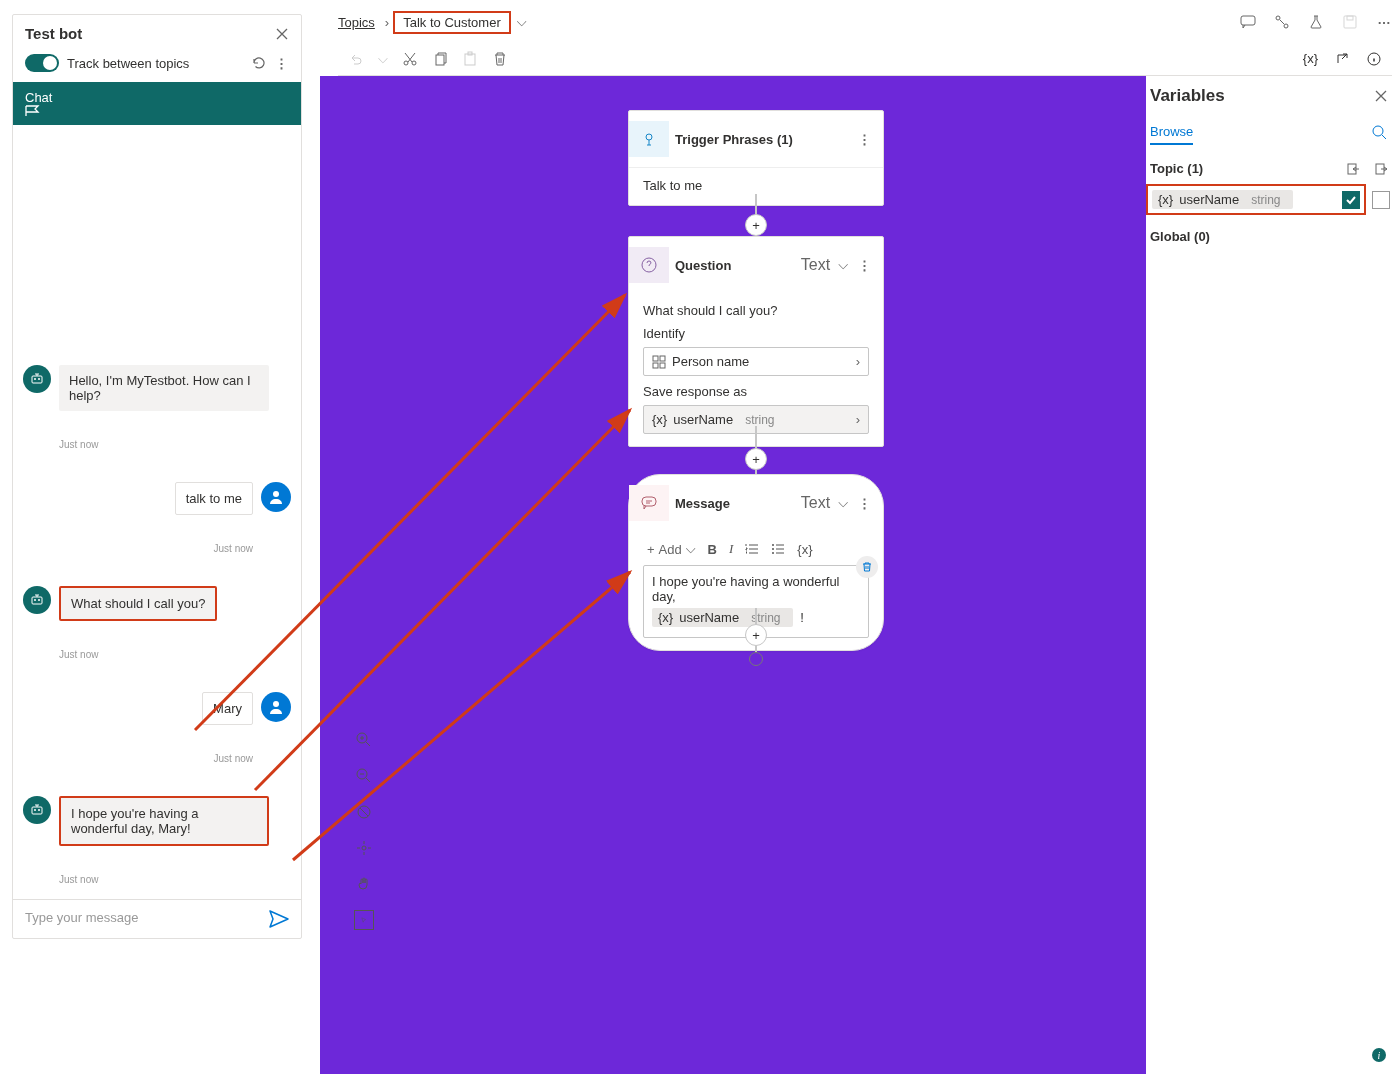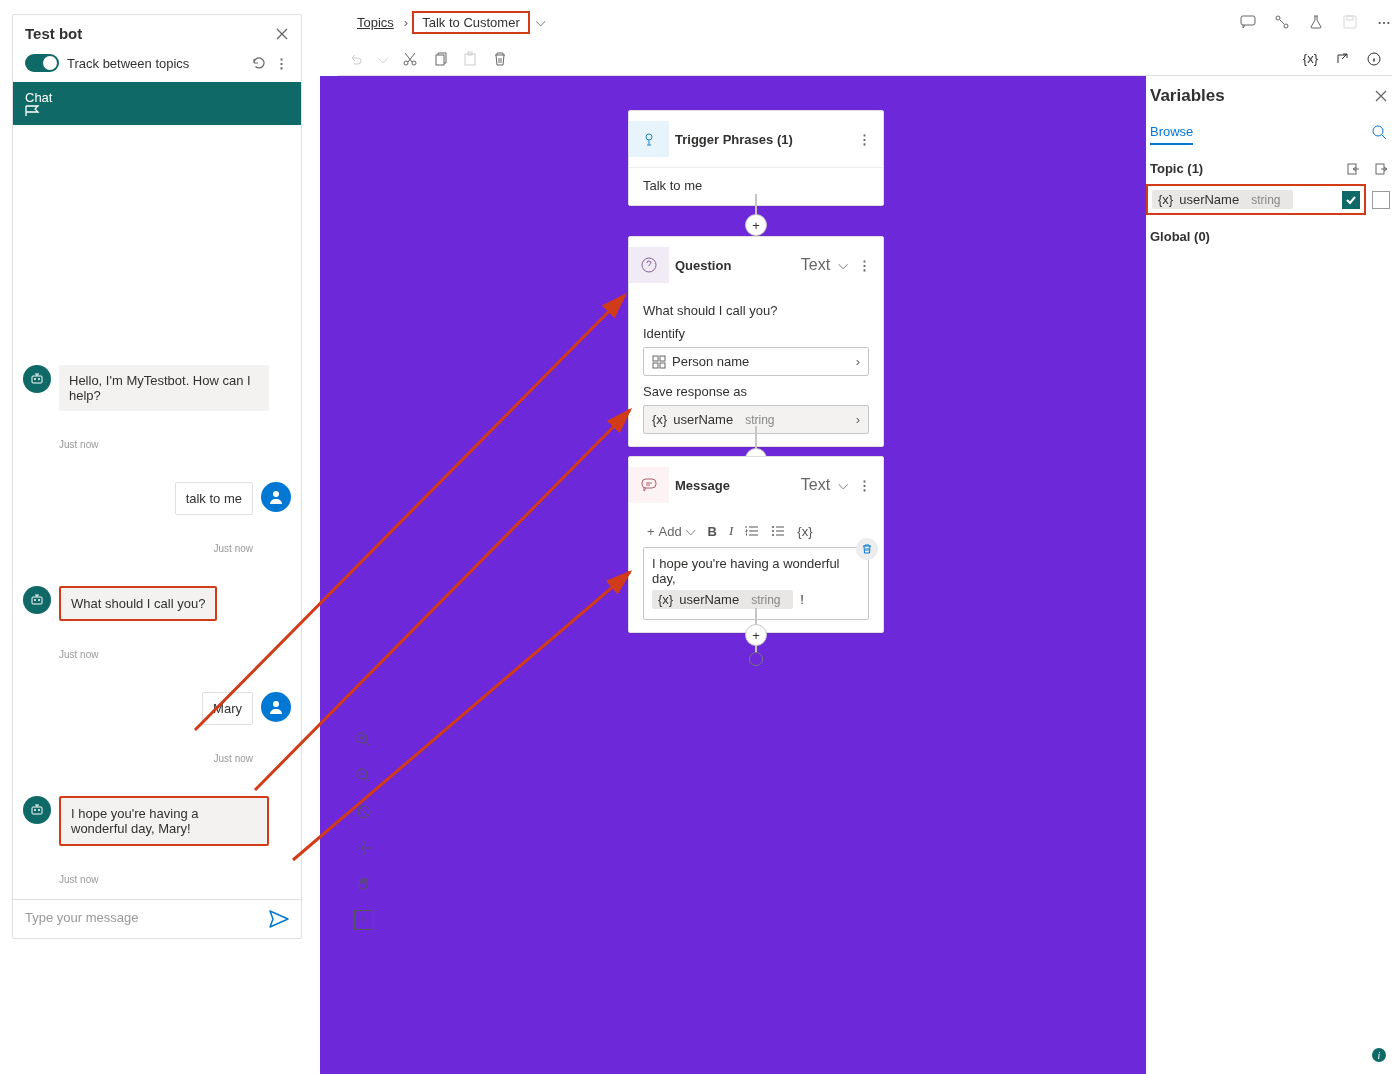--- a/index.html
+++ b/index.html
@@ -32,21 +32,21 @@
 .user-col { align-items:flex-end; }
 .ts { font-size:10px; color:#999; margin:4px 0 10px; }
 .ts-bot { margin-left:36px; }
 .ts-user { margin-right:38px; text-align:right; }
 .hlite { border:2px solid #d13b18; }
 .tb-input-row { border-top:1px solid #e1dfdd; display:flex; align-items:flex-start; padding:10px 12px; margin-top:auto; }
 .tb-input { flex:1; font-size:13px; color:#999; }
 .tb-send { width:20px; height:18px; color:#0078d4; }
 
 
-.topbar { position:absolute; left:357px; top:8px; right:8px; height:28px; display:flex; align-items:center; }
+.topbar { position:absolute; left:338px; top:8px; right:8px; height:28px; display:flex; align-items:center; }
 .crumb-link { text-decoration:underline; font-size:13px; color:#323130; margin-right:6px; }
 .crumb-sep { margin:0 4px; color:#666; }
 .crumb-current { font-size:13px; padding:2px 8px; border:2px solid #d13b18; }
 .crumb-drop { margin-left:6px; color:#666; }
 .topbar-icons { margin-left:auto; display:flex; gap:18px; color:#666; align-items:center; }
 .topbar-icons span { width:16px; height:16px; display:flex; align-items:center; justify-content:center; }
 
 
 .toolbar { position:absolute; left:338px; top:42px; right:8px; height:34px; border-bottom:1px solid #e1dfdd; display:flex; align-items:center; gap:14px; padding:0 10px; color:#888; }
 .toolbar .disabled { opacity:.5; }
@@ -351,21 +351,21 @@
         <span>{x}</span>
         <span>userName</span>
         <span class="vartype">string</span>
         <span class="field-chevron">›</span>
       </div>
     </div>
   </div>
   <div class="conn-line" style="left:435px; top:350px; width:2px; height:48px;"></div>
   <div class="plus-node" style="left:436px; top:372px;">+</div>
 
-  <div class="node" style="left:308px; top:380px;">
+  <div class="node" style="left:308px; top:398px;border-radius:32px;">
     <div class="node-hdr">
       <div class="node-iconbox nib-message">
         <svg width="18" height="18" viewBox="0 0 18 18">
             <rect x="2" y="3" width="14" height="9" rx="4" stroke="#b15f6d" fill="none"></rect>
             <path d="M6 12l-2 3v-3" stroke="#b15f6d" fill="none"></path>
             <path d="M6 7h6M6 9h4" stroke="#b15f6d"></path>
           </svg>
       </div>
       <div class="node-title">Message</div>
       <span class="node-type">Text</span>

